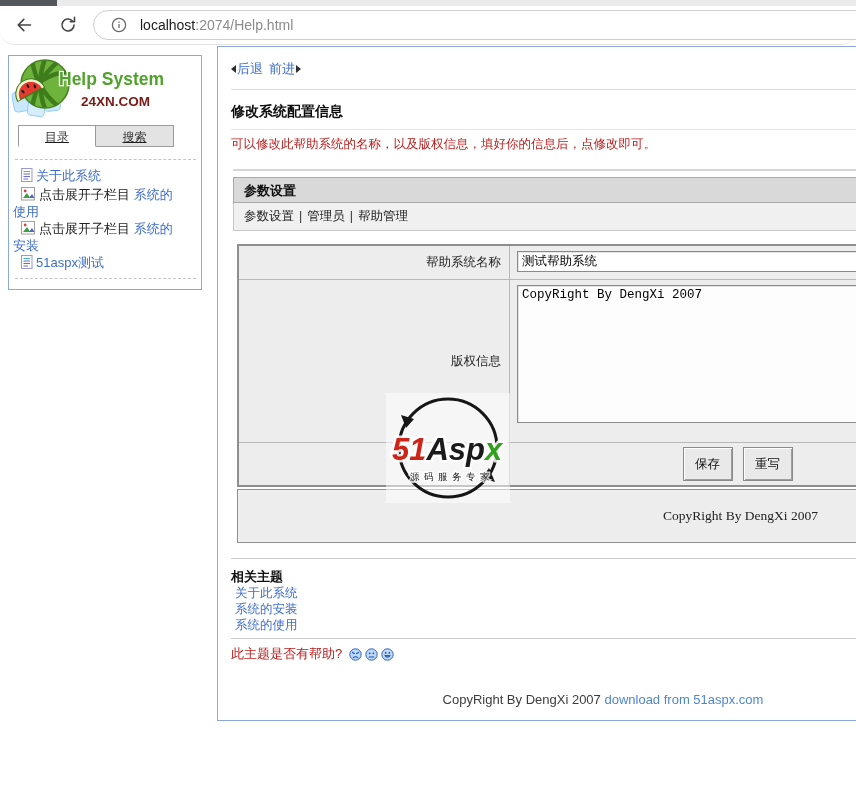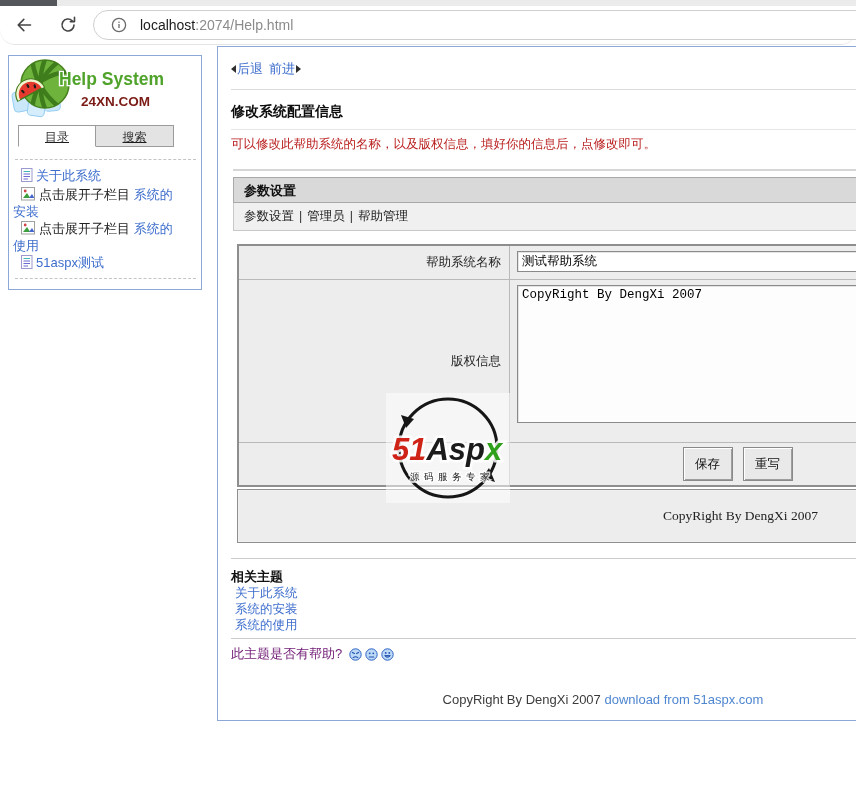--- a/index.html
+++ b/index.html
@@ -70,21 +70,21 @@
     background:#fdfdfd;font-family:"Liberation Mono","DejaVu Sans Mono",monospace;font-size:12.5px;padding:2px 4px;
     box-sizing:border-box;resize:none;}
   .btn{min-width:50px;height:34px;font-size:12.5px;background:#e9e9e9;border:1px solid #8a8a8a;
     box-shadow:inset 1px 1px 0 #ffffff, inset -1px -1px 0 #9e9e9e;cursor:pointer;font-family:Liberation Serif, serif;color:#111;}
   .panel-footer{position:absolute;left:19px;top:442px;width:726px;height:54px;background:#ededed;border:1px solid #8f8f8f;
     box-shadow:inset 0 0 0 1px #f0f0f0;box-sizing:border-box;}
   .panel-footer span{position:absolute;left:425px;top:18px;font-family:"Liberation Serif","DejaVu Serif",serif;font-size:13.5px;color:#222;}
   .related-title{position:absolute;left:13px;top:521px;font-weight:bold;font-size:13px;color:#111;}
   .related-links{position:absolute;left:17px;top:538px;font-size:12.5px;line-height:16px;}
   .related-links a{display:block;color:#3e6ecc;text-decoration:none;cursor:pointer;}
-  .feedback{position:absolute;left:13px;top:598px;font-size:13px;display:flex;align-items:center;gap:3px;color:#701a75;}
+  .feedback{position:absolute;left:13px;top:598px;font-size:13px;display:flex;align-items:center;gap:3px;color:#b91c1c;}
   .feedback .q{margin-right:4px;}
   .face{display:flex;cursor:pointer;}
   .main-footer{position:absolute;left:0;top:645px;width:770px;text-align:center;font-size:13px;color:#3c3c3c;}
   .main-footer a{color:#4e86d0;text-decoration:none;cursor:pointer;}
   
   .watermark{position:absolute;left:386px;top:393px;width:124px;height:110px;background:rgba(255,255,255,0.5);
     display:flex;align-items:center;justify-content:center;z-index:50;pointer-events:none;}
 </style>
 </head>
 <body>
@@ -160,27 +160,27 @@
             <line x1="2.5" y1="3.5" x2="9" y2="3.5" stroke="#3fb7b7" stroke-width="1"></line>
             <line x1="2.5" y1="6" x2="9" y2="6" stroke="#6b6bd4" stroke-width="1"></line>
             <line x1="2.5" y1="8.5" x2="9" y2="8.5" stroke="#6b6bd4" stroke-width="1"></line>
             <line x1="2.5" y1="11" x2="7" y2="11" stroke="#6b6bd4" stroke-width="1"></line>
           </svg></span><a>关于此系统</a></div>
     <div class="tree-item"><span class="tree-icon"><svg width="15" height="14" viewBox="0 0 15 14">
             <rect x="0.5" y="0.5" width="13" height="12.5" fill="#ffffff" stroke="#a0a0a0"></rect>
             <circle cx="4.2" cy="4" r="1.4" fill="#cf4444"></circle>
             <path d="M2 11L6 6l3.2 5z" fill="#3c9e3c"></path>
             <path d="M8 11l3-4 2.4 4z" fill="#4466cc"></path>
-          </svg></span><span>点击展开子栏目</span> <a>系统的安装</a></div>
+          </svg></span><span>点击展开子栏目</span> <a>系统的使用</a></div>
     <div class="tree-item"><span class="tree-icon"><svg width="15" height="14" viewBox="0 0 15 14">
             <rect x="0.5" y="0.5" width="13" height="12.5" fill="#ffffff" stroke="#a0a0a0"></rect>
             <circle cx="4.2" cy="4" r="1.4" fill="#cf4444"></circle>
             <path d="M2 11L6 6l3.2 5z" fill="#3c9e3c"></path>
             <path d="M8 11l3-4 2.4 4z" fill="#4466cc"></path>
-          </svg></span><span>点击展开子栏目</span> <a>系统的使用</a></div>
+          </svg></span><span>点击展开子栏目</span> <a>系统的安装</a></div>
     <div class="tree-item"><span class="tree-icon"><svg width="12" height="14" viewBox="0 0 12 14">
             <rect x="0.5" y="0.5" width="10.5" height="13" fill="#fdfdfd" stroke="#9a9ad0"></rect>
             <line x1="2.5" y1="3.5" x2="9" y2="3.5" stroke="#3fb7b7" stroke-width="1"></line>
             <line x1="2.5" y1="6" x2="9" y2="6" stroke="#6b6bd4" stroke-width="1"></line>
             <line x1="2.5" y1="8.5" x2="9" y2="8.5" stroke="#6b6bd4" stroke-width="1"></line>
             <line x1="2.5" y1="11" x2="7" y2="11" stroke="#6b6bd4" stroke-width="1"></line>
           </svg></span><a>51aspx测试</a></div>
   </div>
   <div class="dash dash2"></div>
 </div>

